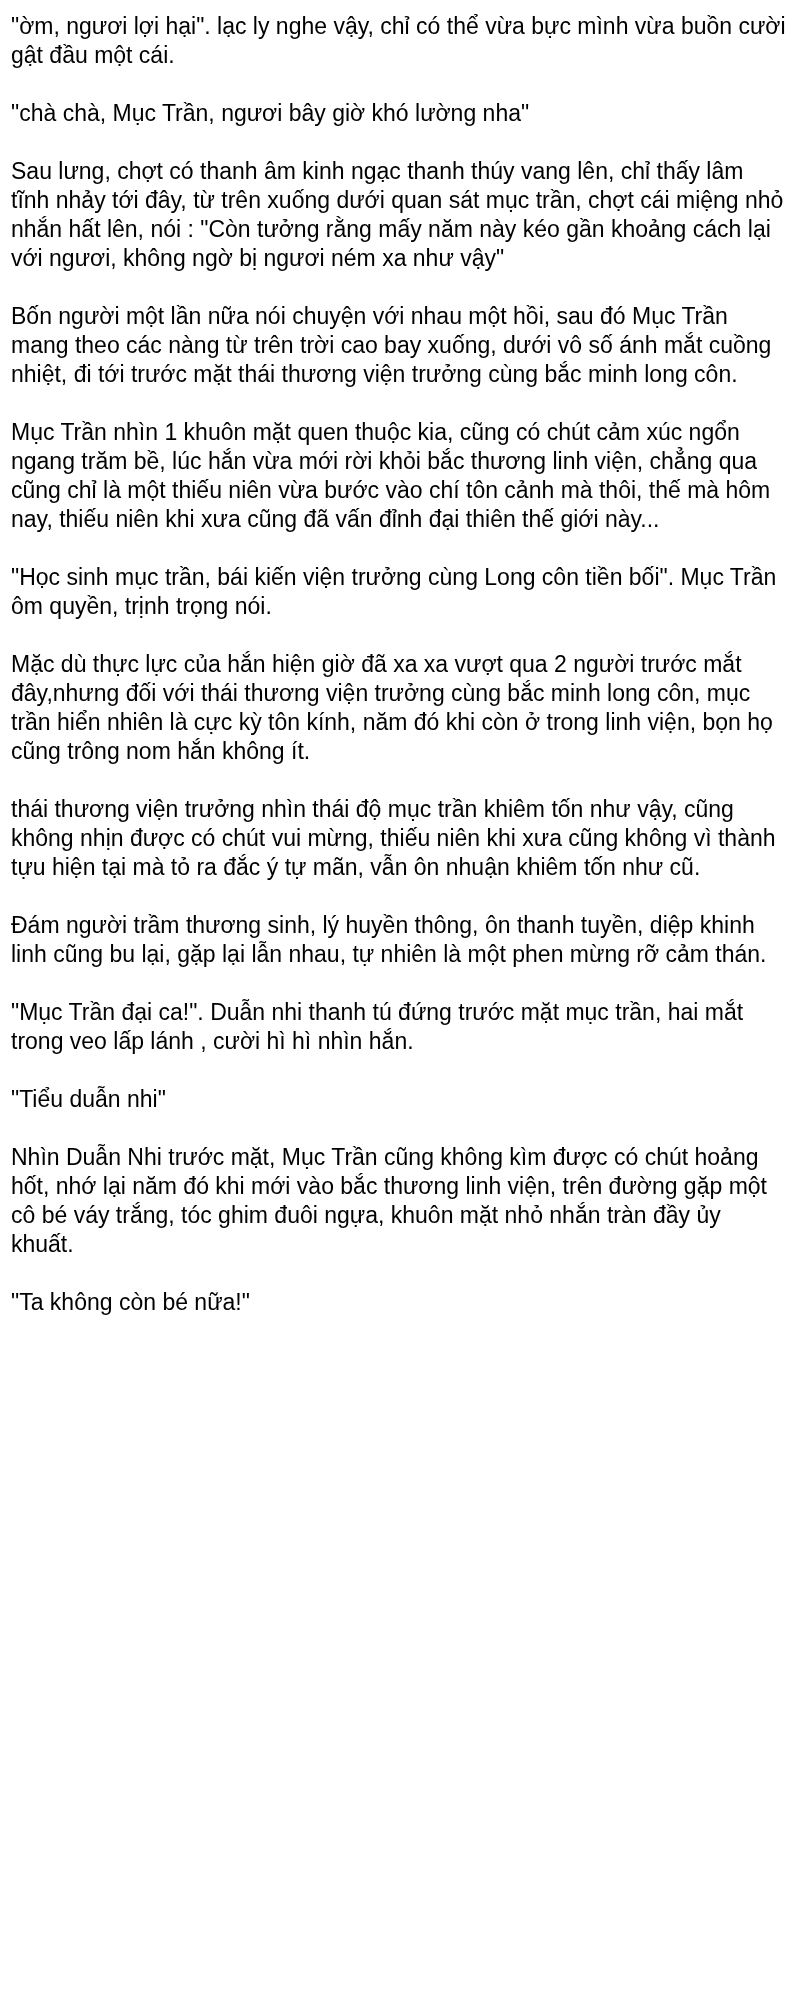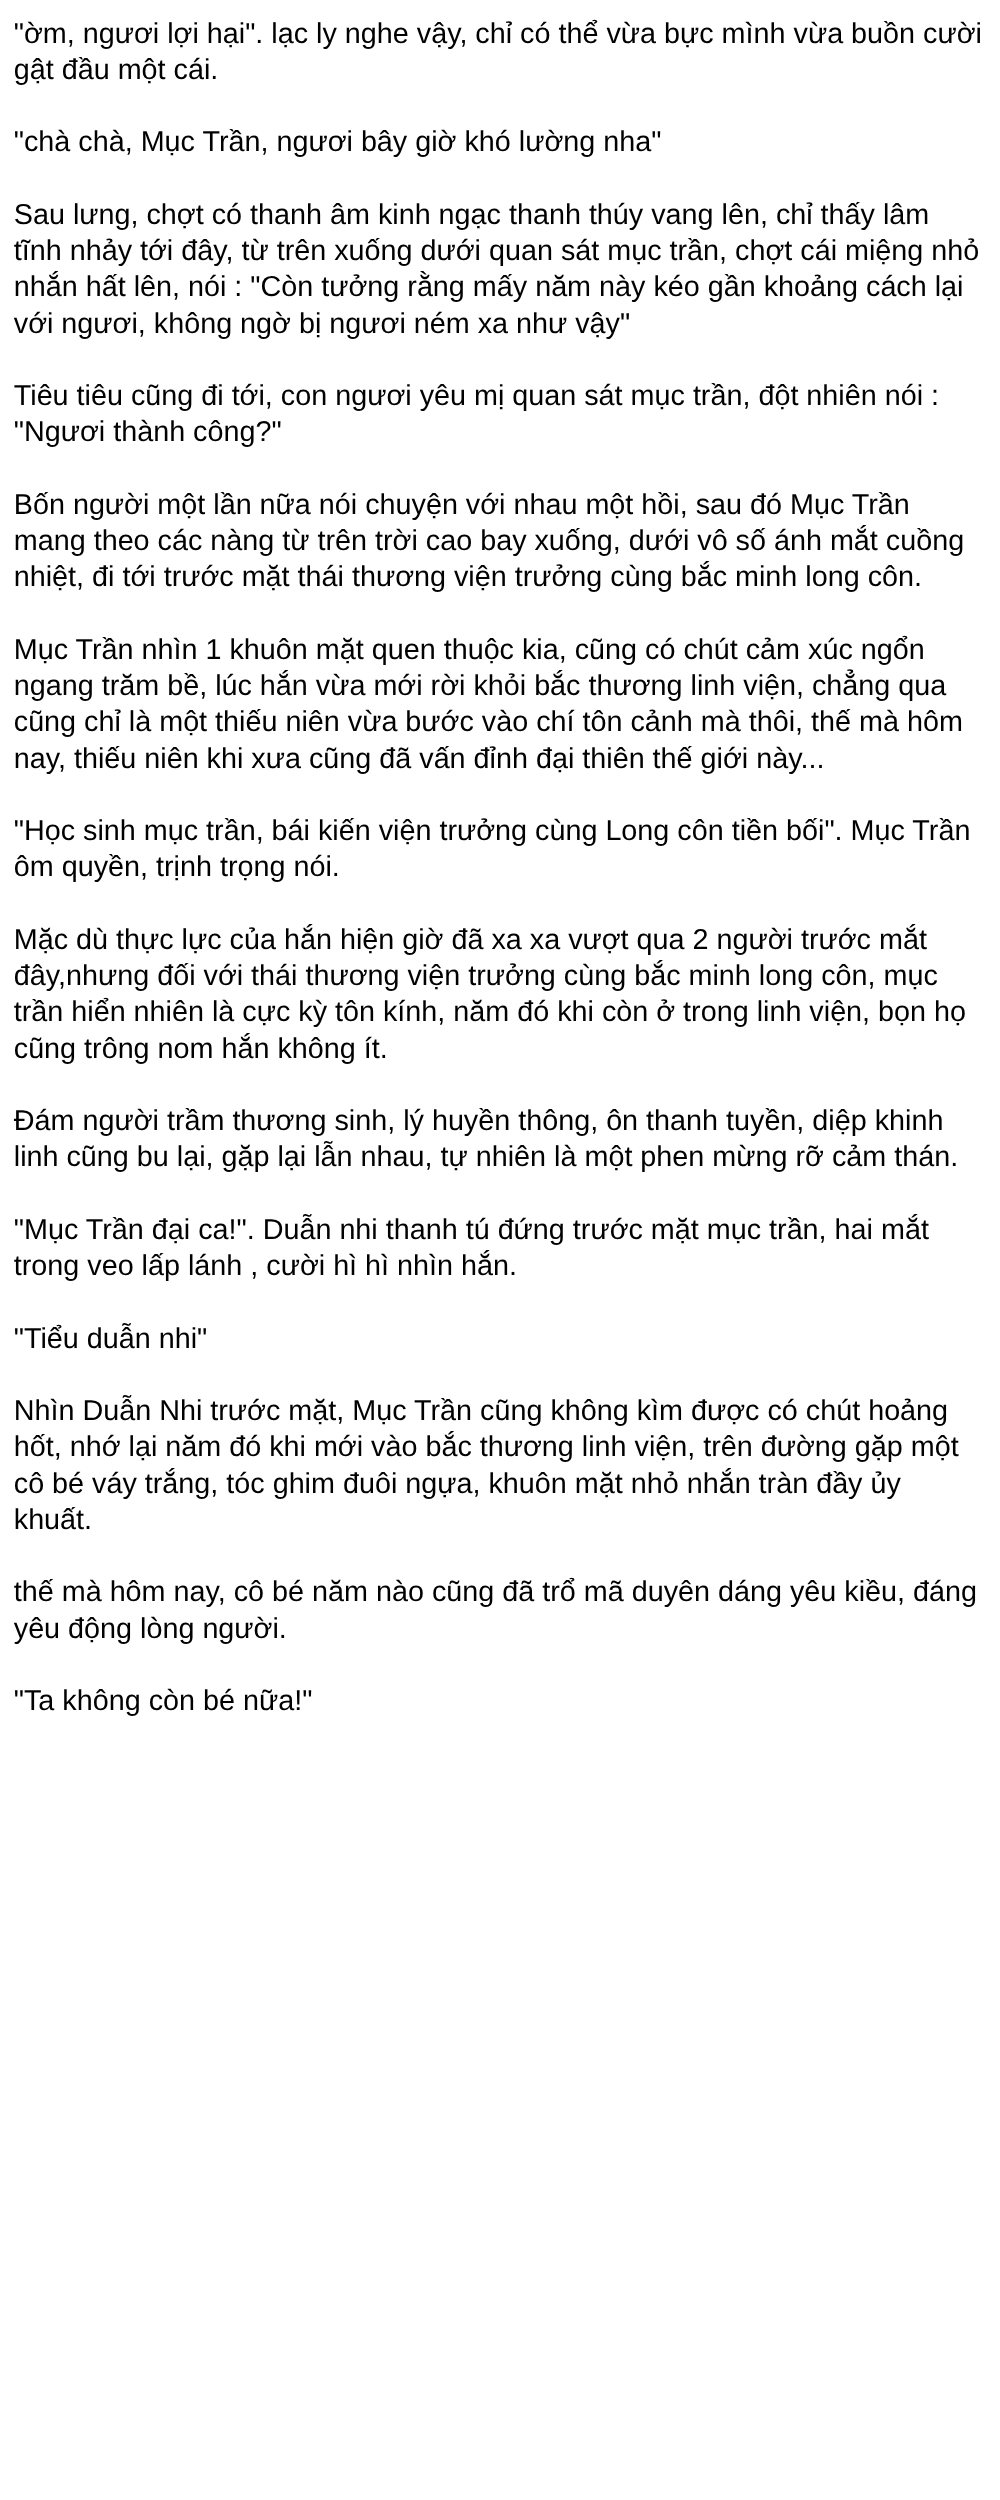--- a/index.html
+++ b/index.html
@@ -33,25 +33,24 @@
   }
 </style>
 </head>
 <body>
 
 <div class="page">
   <div class="reader-content" id="paragraph-list">
       <p>"ờm, ngươi lợi hại". lạc ly nghe vậy, chỉ có thể vừa bực mình vừa buồn cười gật đầu một cái.</p>
       <p>"chà chà, Mục Trần, ngươi bây giờ khó lường nha"</p>
       <p>Sau lưng, chợt có thanh âm kinh ngạc thanh thúy vang lên, chỉ thấy lâm tĩnh nhảy tới đây, từ trên xuống dưới quan sát mục trần, chợt cái miệng nhỏ nhắn hất lên, nói : "Còn tưởng rằng mấy năm này kéo gần khoảng cách lại với ngươi, không ngờ bị ngươi ném xa như vậy"</p>
-      <p>Tiêu tiêu cũng đi tới, con ngươi yêu mị quan sát mục trần, đột nhiên nói : "Ngươi thành công?"</p>
       <p>Bốn người một lần nữa nói chuyện với nhau một hồi, sau đó Mục Trần mang theo các nàng từ trên trời cao bay xuống, dưới vô số ánh mắt cuồng nhiệt, đi tới trước mặt thái thương viện trưởng cùng bắc minh long côn.</p>
       <p>Mục Trần nhìn 1 khuôn mặt quen thuộc kia, cũng có chút cảm xúc ngổn ngang trăm bề, lúc hắn vừa mới rời khỏi bắc thương linh viện, chẳng qua cũng chỉ là một thiếu niên vừa bước vào chí tôn cảnh mà thôi, thế mà hôm nay, thiếu niên khi xưa cũng đã vấn đỉnh đại thiên thế giới này...</p>
       <p>"Học sinh mục trần, bái kiến viện trưởng cùng Long côn tiền bối". Mục Trần ôm quyền, trịnh trọng nói.</p>
       <p>Mặc dù thực lực của hắn hiện giờ đã xa xa vượt qua 2 người trước mắt đây,nhưng đối với thái thương viện trưởng cùng bắc minh long côn, mục trần hiển nhiên là cực kỳ tôn kính, năm đó khi còn ở trong linh viện, bọn họ cũng trông nom hắn không ít.</p>
+      <p>thái thương viện trưởng nhìn thái độ mục trần khiêm tốn như vậy, cũng không nhịn được có chút vui mừng, thiếu niên khi xưa cũng không vì thành tựu hiện tại mà tỏ ra đắc ý tự mãn, vẫn ôn nhuận khiêm tốn như cũ.</p>
       <p>Đám người trầm thương sinh, lý huyền thông, ôn thanh tuyền, diệp khinh linh cũng bu lại, gặp lại lẫn nhau, tự nhiên là một phen mừng rỡ cảm thán.</p>
       <p>"Mục Trần đại ca!". Duẫn nhi thanh tú đứng trước mặt mục trần, hai mắt trong veo lấp lánh , cười hì hì nhìn hắn.</p>
       <p>"Tiểu duẫn nhi"</p>
       <p>Nhìn Duẫn Nhi trước mặt, Mục Trần cũng không kìm được có chút hoảng hốt, nhớ lại năm đó khi mới vào bắc thương linh viện, trên đường gặp một cô bé váy trắng, tóc ghim đuôi ngựa, khuôn mặt nhỏ nhắn tràn đầy ủy khuất.</p>
-      <p>thế mà hôm nay, cô bé năm nào cũng đã trổ mã duyên dáng yêu kiều, đáng yêu động lòng người.</p>
       <p>"Ta không còn bé nữa!"</p>
     </div>
 </div>
 
 </body></html>

